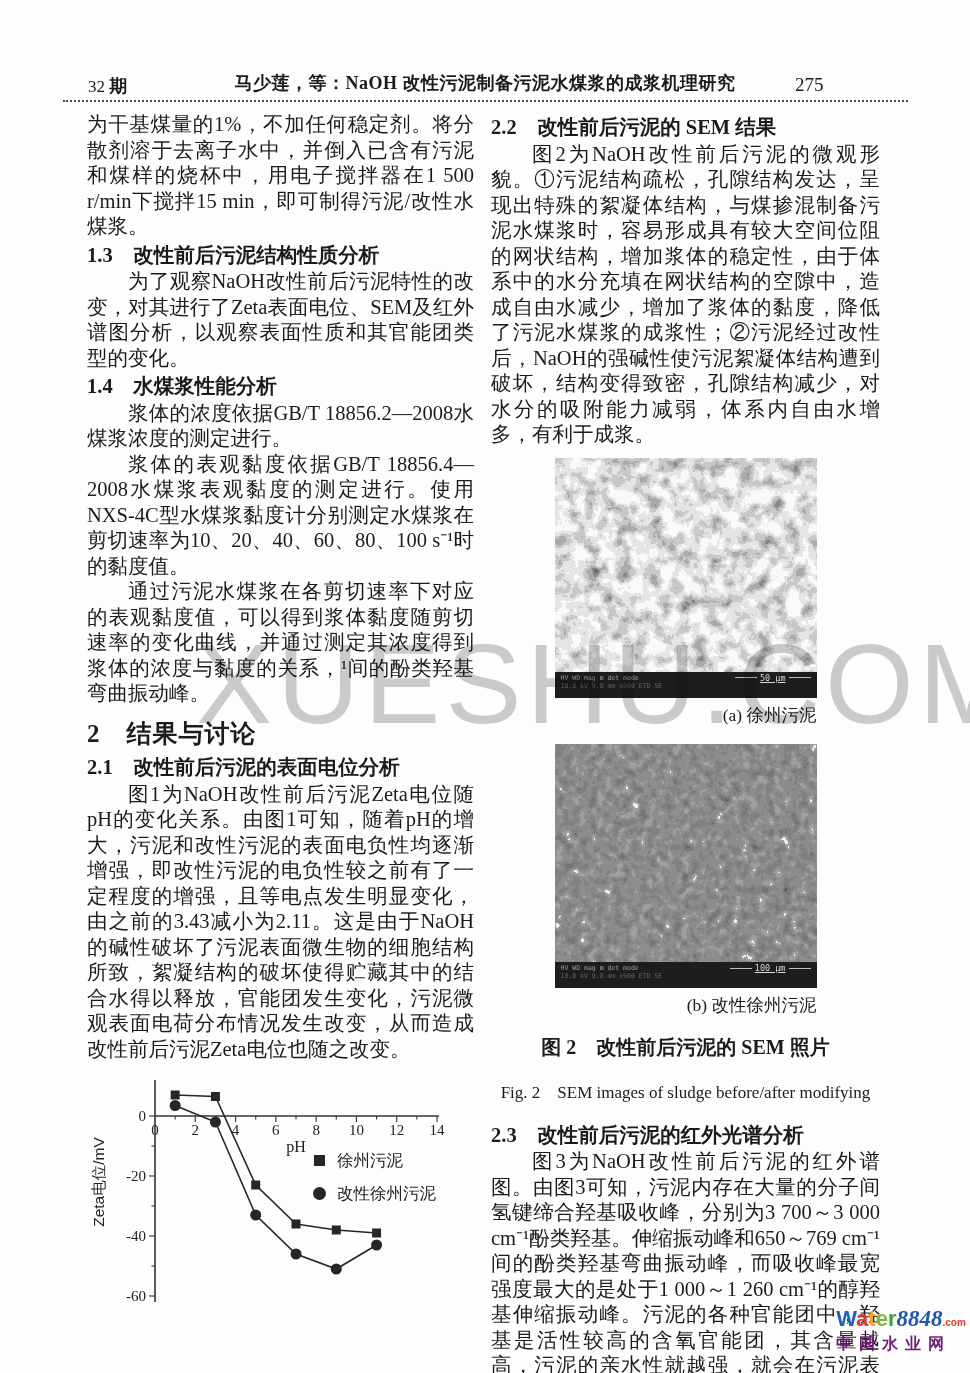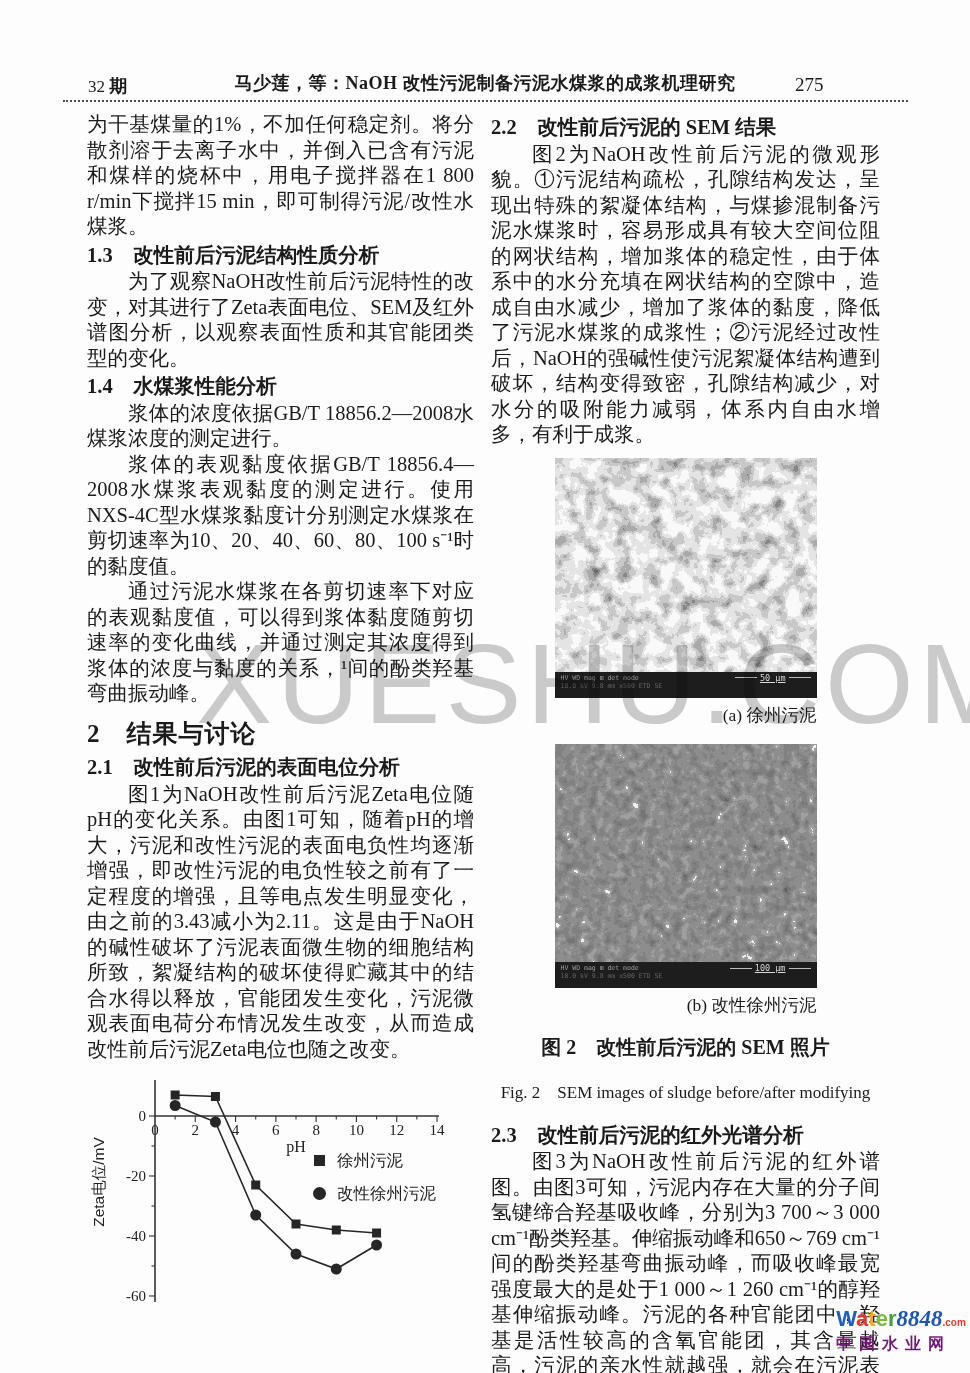--- a/index.html
+++ b/index.html
@@ -58,21 +58,21 @@
 
 <div class="abs hdr-issue">
   <span>32</span>
   <span class="lbl">期</span>
 </div>
 <div class="abs hdr-title">马少莲，等：NaOH 改性污泥制备污泥水煤浆的成浆机理研究</div>
 <div class="abs hdr-page">275</div>
 <div class="abs hdr-rule"></div>
 
 <div class="abs col col-left">
-  <p class="para noindent">为干基煤量的1%，不加任何稳定剂。将分散剂溶于去离子水中，并倒入已含有污泥和煤样的烧杯中，用电子搅拌器在1 800 r/min下搅拌15 min，即可制得污泥/改性水煤浆。</p>
+  <p class="para noindent">为干基煤量的1%，不加任何稳定剂。将分散剂溶于去离子水中，并倒入已含有污泥和煤样的烧杯中，用电子搅拌器在1 500 r/min下搅拌15 min，即可制得污泥/改性水煤浆。</p>
   <p class="h3">1.3　改性前后污泥结构性质分析</p>
   <p class="para">为了观察NaOH改性前后污泥特性的改变，对其进行了Zeta表面电位、SEM及红外谱图分析，以观察表面性质和其官能团类型的变化。</p>
   <p class="h3">1.4　水煤浆性能分析</p>
   <p class="para">浆体的浓度依据GB/T 18856.2—2008水煤浆浓度的测定进行。</p>
   <p class="para">浆体的表观黏度依据GB/T 18856.4—2008水煤浆表观黏度的测定进行。使用NXS-4C型水煤浆黏度计分别测定水煤浆在剪切速率为10、20、40、60、80、100 s⁻¹时的黏度值。</p>
   <p class="para">通过污泥水煤浆在各剪切速率下对应的表观黏度值，可以得到浆体黏度随剪切速率的变化曲线，并通过测定其浓度得到浆体的浓度与黏度的关系，¹间的酚类羟基弯曲振动峰。</p>
   <p class="h2">2　结果与讨论</p>
   <p class="h3">2.1　改性前后污泥的表面电位分析</p>
   <p class="para">图1为NaOH改性前后污泥Zeta电位随pH的变化关系。由图1可知，随着pH的增大，污泥和改性污泥的表面电负性均逐渐增强，即改性污泥的电负性较之前有了一定程度的增强，且等电点发生明显变化，由之前的3.43减小为2.11。这是由于NaOH的碱性破坏了污泥表面微生物的细胞结构所致，絮凝结构的破坏使得贮藏其中的结合水得以释放，官能团发生变化，污泥微观表面电荷分布情况发生改变，从而造成改性前后污泥Zeta电位也随之改变。</p>
 

